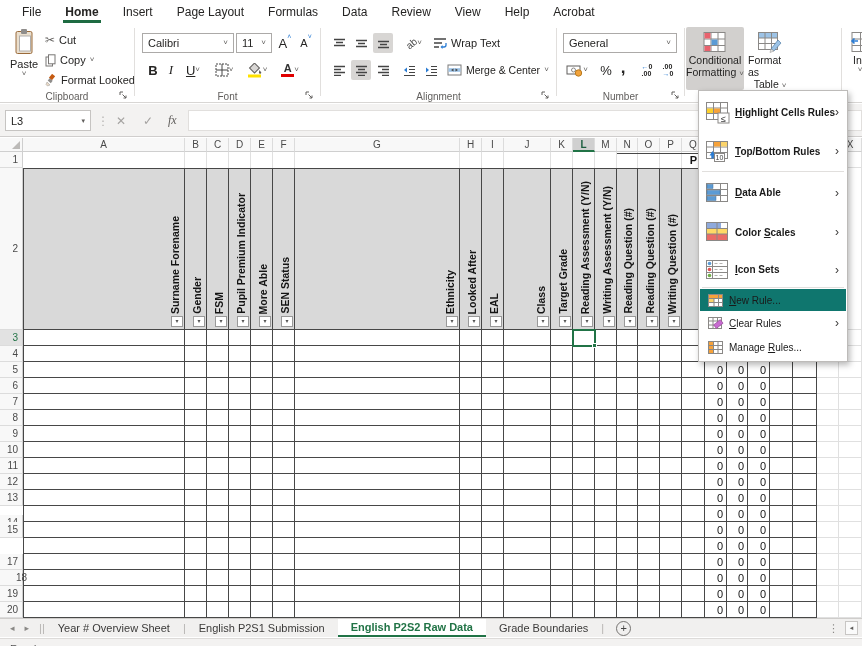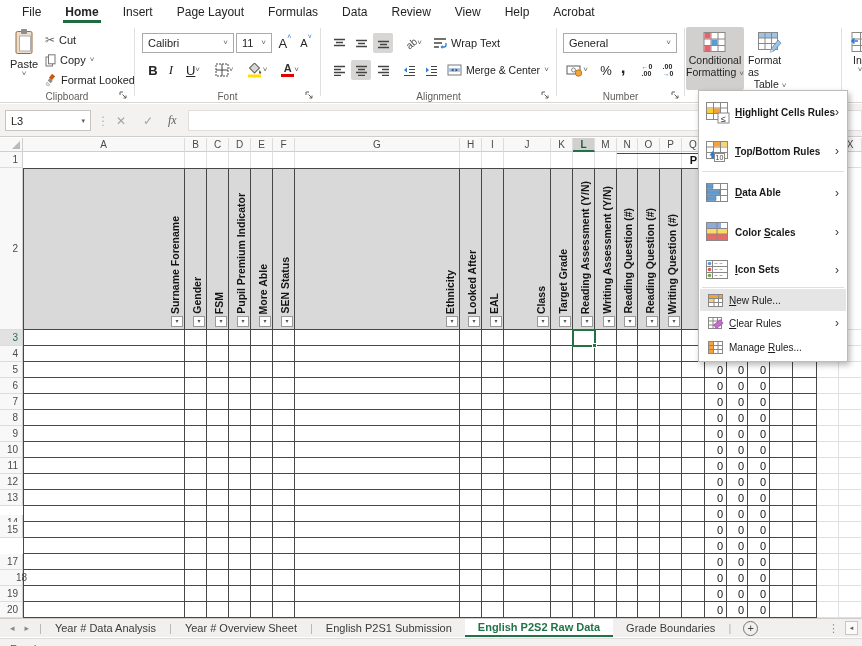--- a/index.html
+++ b/index.html
@@ -57,21 +57,21 @@
     font-size:6px;line-height:9px;text-align:center;color:#555}
   .zcell{position:absolute;font-size:11px;color:#141414;text-align:right;line-height:16px}
   .selcell{position:absolute;border:2px solid #217346}
   .selhandle{position:absolute;width:5px;height:5px;background:#217346;border:1px solid #fff}
   .r1line{position:absolute;height:1px;background:#474747}
   .r1p{position:absolute;font-size:11px;font-weight:bold;color:#141414;text-align:right;line-height:15px}
   
   .cfmenu{position:absolute;left:698px;top:90px;width:150px;height:272px;background:#fff;
     border:1px solid #bdbbb9;box-shadow:2px 3px 6px rgba(0,0,0,.28);z-index:50}
   .cfitem{position:absolute;left:1px;right:1px;display:flex;align-items:center;padding-left:5px}
-  .cfitem.hover{background:#e5e5e5}
+  .cfitem.hover{background:#0f766e}
   .cficon{width:30px;display:flex;align-items:center;justify-content:flex-start;flex:none}
   .cfitem.small .cficon{width:24px;padding-left:2px}
   .cflabel{font-size:10px;color:#1a1a1a;white-space:nowrap}
   .cfitem.large .cflabel{font-weight:bold}
   .cfarrow{position:absolute;right:7px;font-size:12px;color:#3b3a39;line-height:10px}
   .cfsep{position:absolute;left:3px;right:3px;height:1px;background:#e1dfdd}
   .u{text-decoration:underline}
   
   .tabbar{position:absolute;top:618px;left:0;width:862px;height:19px;background:#f1f0ef;
     border-top:1px solid #cfcdcb;display:flex;align-items:stretch;font-size:11px;color:#3b3a39}
@@ -609,21 +609,20 @@
     <div class="selcell" style="left: 572px; top: 191px; width: 24px; height: 18px;"></div>
     <div class="selhandle" style="left: 592px; top: 205px;"></div>
   </div>
 
 <div class="tabbar" id="tabbar">
     <div class="tnav">
       <span>◂</span>
       <span>▸</span>
     </div>
     <div class="tsep">|</div>
-    <div class="stab">Year # Data Analysis</div>
     <div class="tsep">|</div>
     <div class="stab">Year # Overview Sheet</div>
     <div class="tsep">|</div>
     <div class="stab">English P2S1 Submission</div>
     <div class="stab active">English P2S2 Raw Data</div>
     <div class="stab">Grade Boundaries</div>
     <div class="tsep">|</div>
     <div class="plusbtn">+</div>
     <div class="tright">
       <span>⋮</span>

